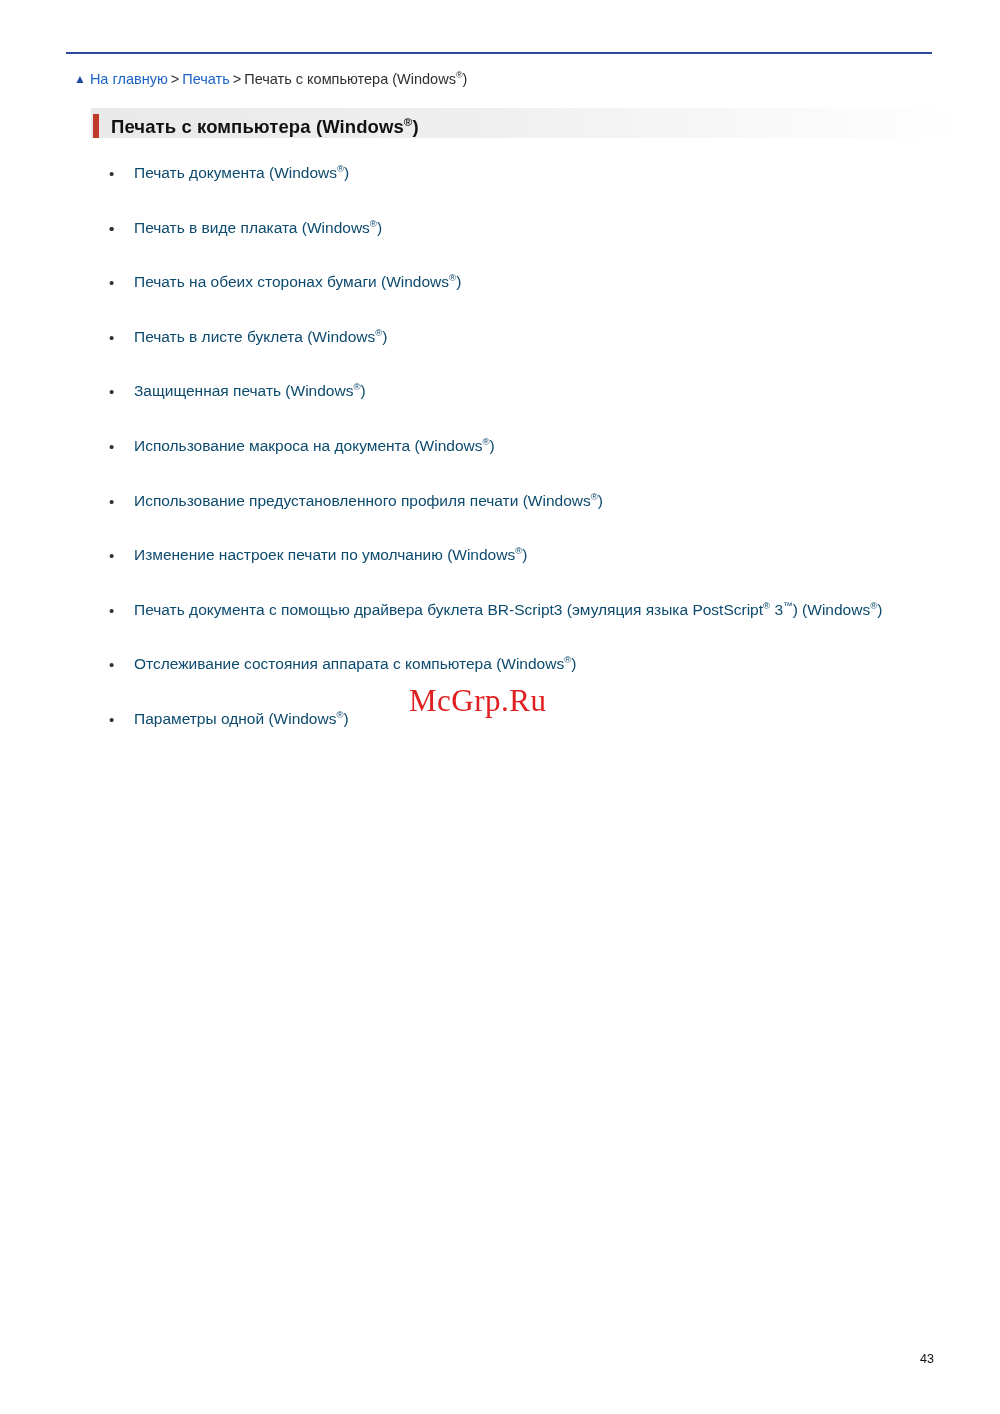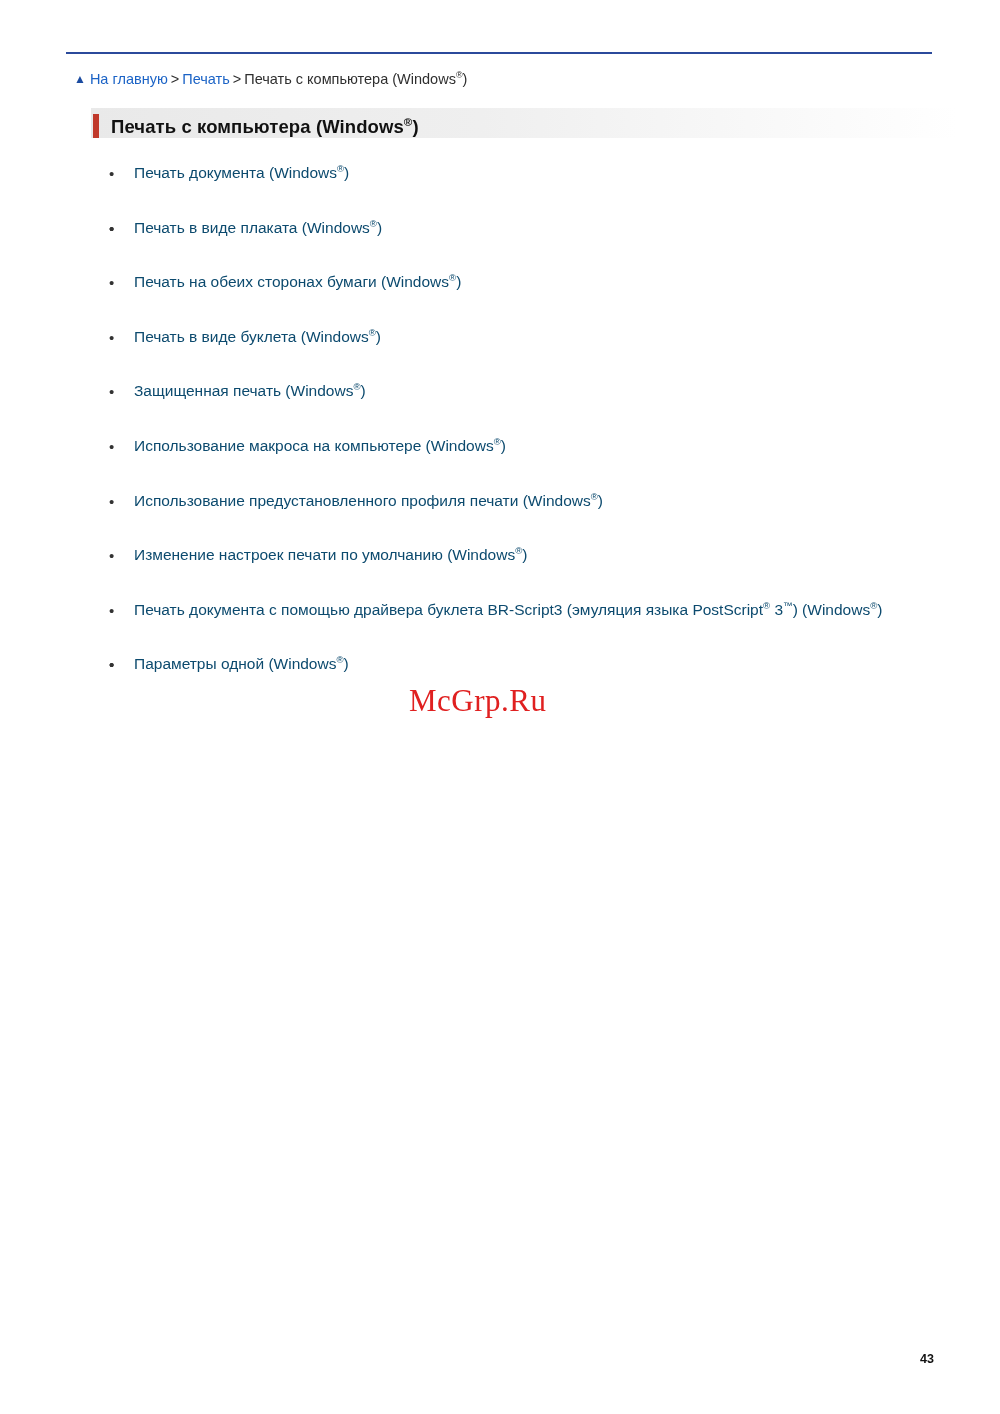--- a/index.html
+++ b/index.html
@@ -124,21 +124,21 @@
     white-space: nowrap;
     pointer-events: none;
   }
   .page-number {
     position: absolute;
     left: 0;
     top: 1352px;
     width: 934px;
     text-align: right;
     font-size: 12.5px;
-    font-weight: bold;
+    font-weight: normal;
     color: #111111;
   }
 </style>
 </head>
 <body>
 
 <div class="page">
 
   <div class="top-rule"></div>
 
@@ -149,27 +149,27 @@
   <div class="title-bar">
     <div class="accent"></div>
     <div class="title-text"><span>Печать с компьютера (Windows</span><sup>®</sup><span>)</span></div>
   </div>
 
   <div class="list" id="link-list">
       <div class="list-item"><span class="bullet">•</span><a class="link" href="#"><span>Печать документа (Windows</span><sup>®</sup><span>)</span></a></div>
       <div class="list-item"><span class="bullet">•</span></div>
       <div class="list-item"><span class="bullet">•</span><a class="link" href="#"><span>Печать в виде плаката (Windows</span><sup>®</sup><span>)</span></a></div>
       <div class="list-item"><span class="bullet">•</span><a class="link" href="#"><span>Печать на обеих сторонах бумаги (Windows</span><sup>®</sup><span>)</span></a></div>
-      <div class="list-item"><span class="bullet">•</span><a class="link" href="#"><span>Печать в виде буклета (Windows</span><sup>®</sup><span>)</span></a></div>
+      <div class="list-item"><span class="bullet">•</span><a class="link" href="#"><span>Печать в листе буклета (Windows</span><sup>®</sup><span>)</span></a></div>
       <div class="list-item"><span class="bullet">•</span><a class="link" href="#"><span>Защищенная печать (Windows</span><sup>®</sup><span>)</span></a></div>
-      <div class="list-item"><span class="bullet">•</span><a class="link" href="#"><span>Использование макроса на компьютере (Windows</span><sup>®</sup><span>)</span></a></div>
+      <div class="list-item"><span class="bullet">•</span><a class="link" href="#"><span>Использование макроса на документа (Windows</span><sup>®</sup><span>)</span></a></div>
       <div class="list-item"><span class="bullet">•</span><a class="link" href="#"><span>Использование предустановленного профиля печати (Windows</span><sup>®</sup><span>)</span></a></div>
       <div class="list-item"><span class="bullet">•</span><a class="link" href="#"><span>Изменение настроек печати по умолчанию (Windows</span><sup>®</sup><span>)</span></a></div>
       <div class="list-item"><span class="bullet">•</span><a class="link" href="#"><span>Печать документа с помощью драйвера буклета BR-Script3 (эмуляция языка PostScript</span><sup>®</sup><span> 3</span><sup>™</sup><span>) (Windows</span><sup>®</sup><span>)</span></a></div>
-      <div class="list-item"><span class="bullet">•</span></div>
+      <div class="list-item"><span class="bullet">•</span><a class="link" href="#"><span>Отслеживание состояния аппарата с компьютера (Windows</span><sup>®</sup><span>)</span></a></div>
       <div class="list-item"><span class="bullet">•</span><a class="link" href="#"><span>Параметры одной (Windows</span><sup>®</sup><span>)</span></a></div>
     </div>
 
   <div class="watermark">McGrp.Ru</div>
 
   <div class="page-number">43</div>
 
 </div>
 
 </body></html>

